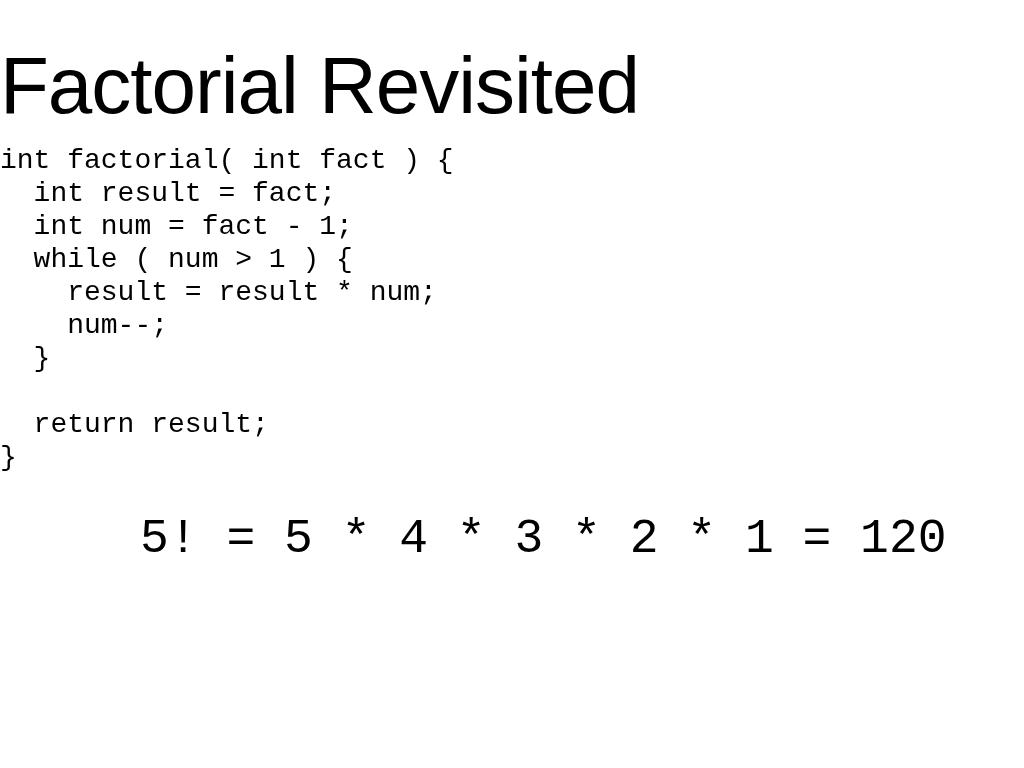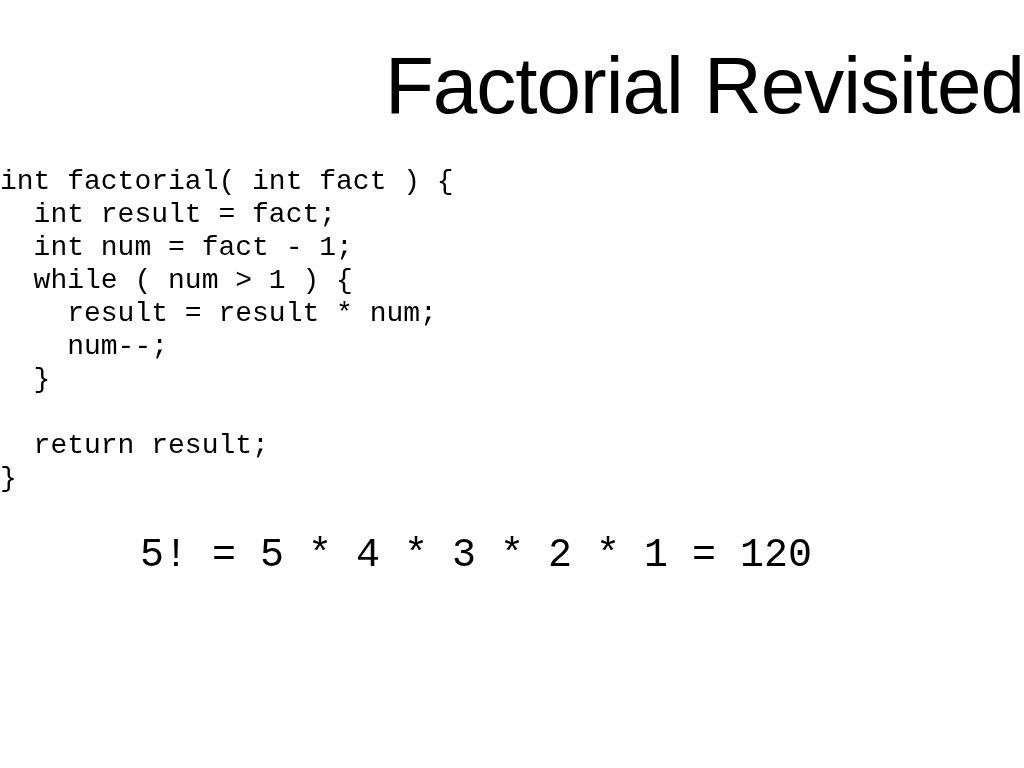--- a/index.html
+++ b/index.html
@@ -7,35 +7,35 @@
       width: 1024px;
       height: 768px;
       background: #ffffff;
       font-family: Arial, Helvetica, sans-serif;
       color: #000000;
       overflow: hidden;
     }
     .title {
       font-size: 80px;
       font-weight: normal;
-      text-align: right;
+      text-align: left;
       margin-top: 40px;
-      margin-bottom: 33px;
+      margin-bottom: 12px;
       letter-spacing: -1px;
     }
     .code {
       font-family: "Courier New", Courier, monospace;
       font-size: 28px;
       line-height: 1.18;
       white-space: pre;
       margin-left: 0px;
     }
     .equation {
       font-family: "Courier New", Courier, monospace;
-      font-size: 40px;
+      font-size: 48px;
       margin-top: 38px;
       margin-left: 140px;
       white-space: pre;
     }
   </style>
 </head>
 <body>
 
 <h1 class="title">Factorial Revisited</h1>
 

